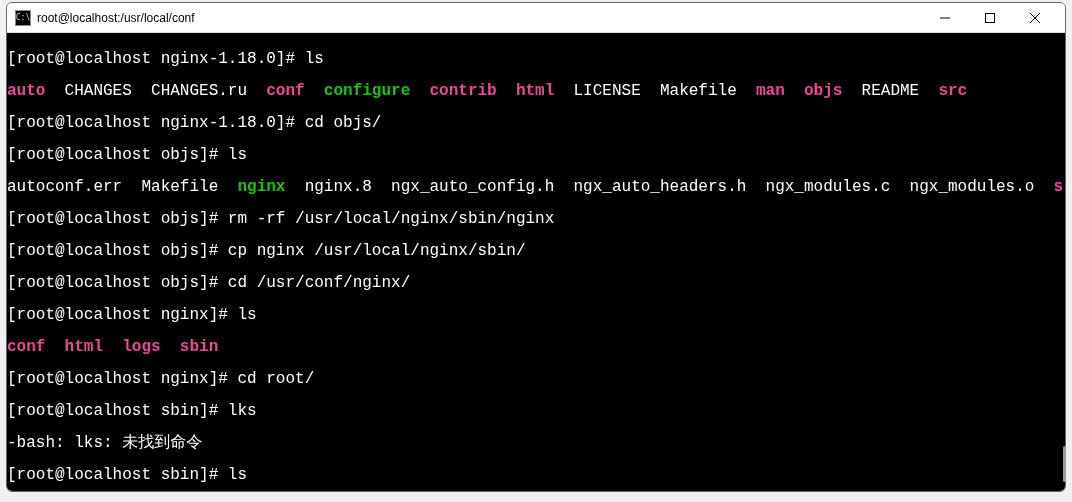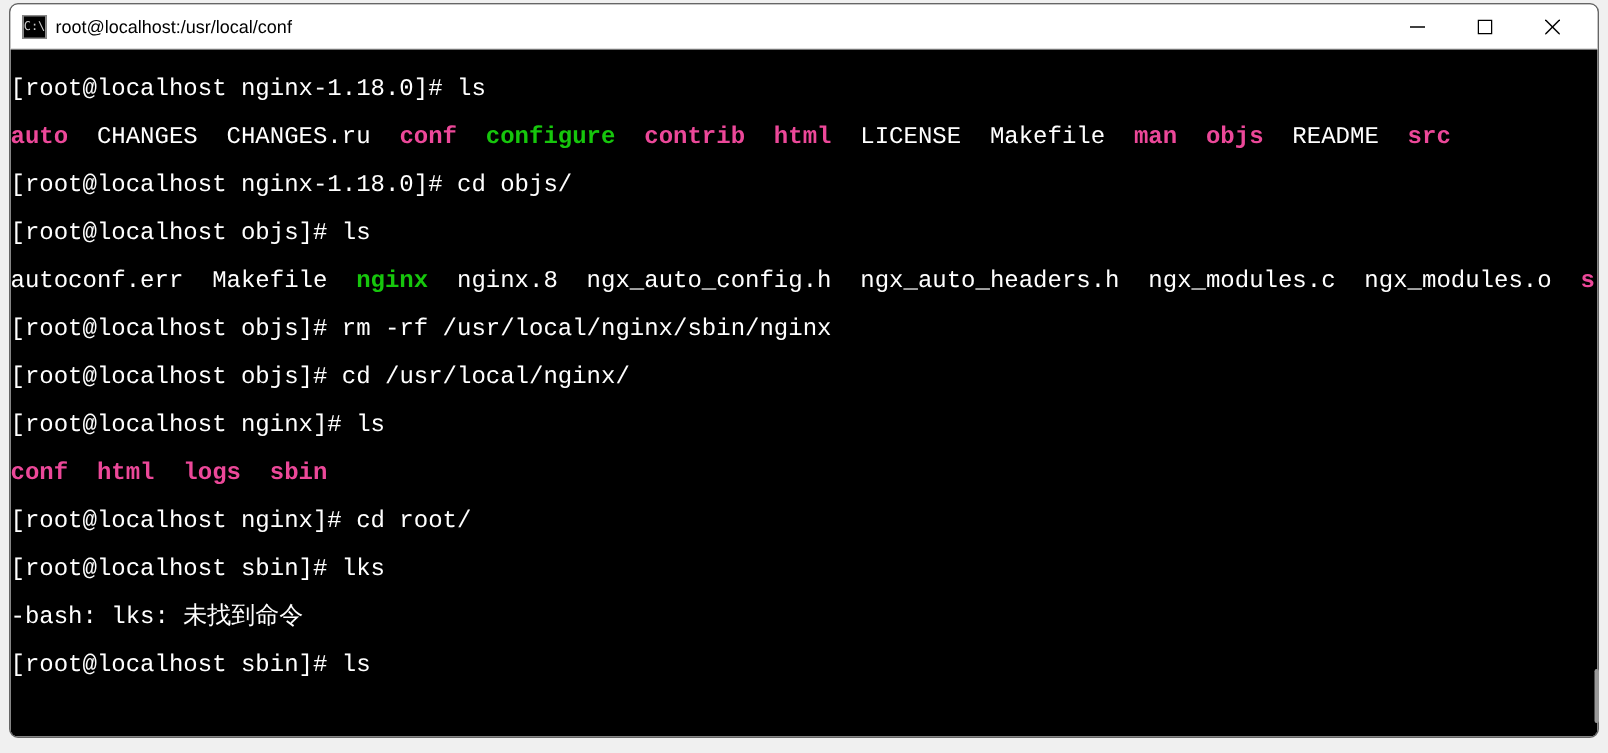--- a/index.html
+++ b/index.html
@@ -110,21 +110,22 @@
     </div>
   </div>
 
   <div class="terminal">
 <span class="line"><span class="c-w">[root@localhost nginx-1.18.0]# </span><span class="c-w">ls</span></span>
 <span class="line"><span class="c-bb">auto</span>  <span class="c-w">CHANGES</span>  <span class="c-w">CHANGES.ru</span>  <span class="c-bb">conf</span>  <span class="c-gb">configure</span>  <span class="c-bb">contrib</span>  <span class="c-bb">html</span>  <span class="c-w">LICENSE</span>  <span class="c-w">Makefile</span>  <span class="c-bb">man</span>  <span class="c-bb">objs</span>  <span class="c-w">README</span>  <span class="c-bb">src</span></span>
 <span class="line"><span class="c-w">[root@localhost nginx-1.18.0]# </span><span class="c-w">cd objs/</span></span>
 <span class="line"><span class="c-w">[root@localhost objs]# </span><span class="c-w">ls</span></span>
 <span class="line"><span class="c-w">autoconf.err</span>  <span class="c-w">Makefile</span>  <span class="c-gb">nginx</span>  <span class="c-w">nginx.8</span>  <span class="c-w">ngx_auto_config.h</span>  <span class="c-w">ngx_auto_headers.h</span>  <span class="c-w">ngx_modules.c</span>  <span class="c-w">ngx_modules.o</span>  <span class="c-bb">src</span></span>
 <span class="line"><span class="c-w">[root@localhost objs]# </span><span class="c-w">rm -rf /usr/local/nginx/sbin/nginx</span></span>
-<span class="line"><span class="c-w">[root@localhost objs]# </span><span class="c-w">cd /usr/local/nginx/</span></span>
+<span class="line"><span class="c-w">[root@localhost objs]# </span><span class="c-w">cp nginx /usr/local/nginx/sbin/</span></span>
+<span class="line"><span class="c-w">[root@localhost objs]# </span><span class="c-w">cd /usr/conf/nginx/</span></span>
 <span class="line"><span class="c-w">[root@localhost nginx]# </span><span class="c-w">ls</span></span>
 <span class="line"><span class="c-bb">conf</span>  <span class="c-bb">html</span>  <span class="c-bb">logs</span>  <span class="c-bb">sbin</span></span>
 <span class="line"><span class="c-w">[root@localhost nginx]# </span><span class="c-w">cd root/</span></span>
 <span class="line"><span class="c-w">[root@localhost sbin]# </span><span class="c-w">lks</span></span>
 <span class="line"><span class="c-w">-bash: lks: 未找到命令</span></span>
 <span class="line"><span class="c-w">[root@localhost sbin]# </span><span class="c-w">ls</span></span>
 
 
 
 

